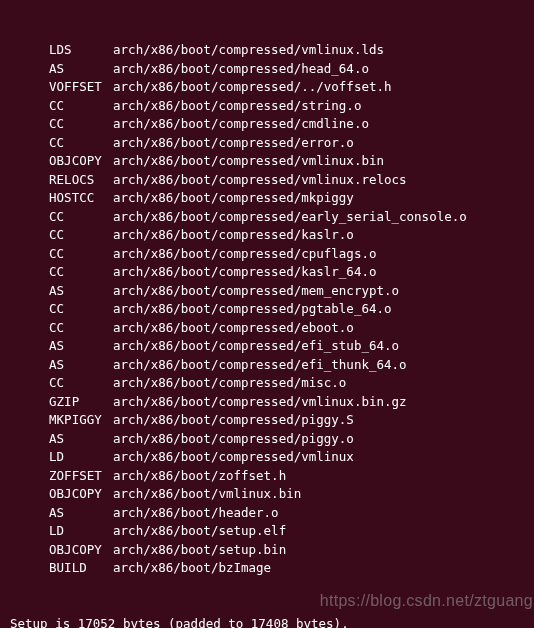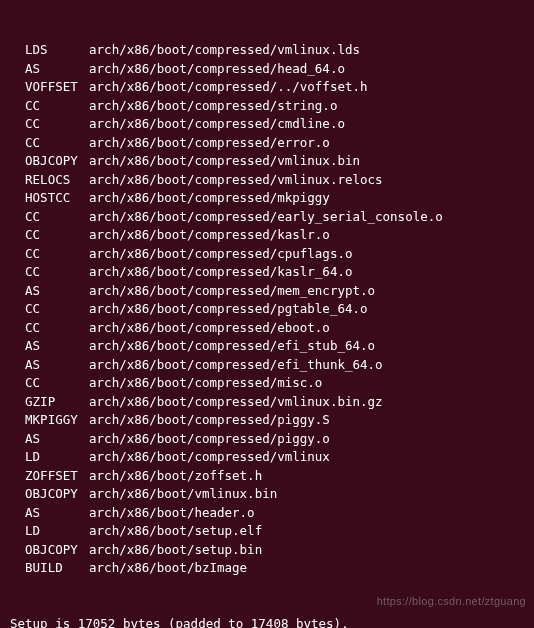--- a/index.html
+++ b/index.html
@@ -15,27 +15,27 @@
     font-size: 12.5px;
     line-height: 18.5px;
     color: #ffffff;
     position: relative;
   }
   .term {
     padding: 4px 2px 4px 10px;
     white-space: pre;
   }
   .line { display: block; }
-  .cmd { display: inline-block; width: 64px; }
+  .cmd { display: inline-block; width: 64px; margin-left: 24px; }
   .watermark {
     position: absolute;
     bottom: 18px;
-    right: 8px;
+    right: 1px;
     font-family: sans-serif;
-    font-size: 11px;
+    font-size: 16px;
     color: rgba(160,160,160,0.55);
     letter-spacing: 0.3px;
     pointer-events: none;
   }
 </style>
 </head>
 <body>
 
 <div class="term">
   <div id="lines-container"><span class="line">  <span class="cmd">LDS</span><span>arch/x86/boot/compressed/vmlinux.lds</span></span><span class="line">  <span class="cmd">AS</span><span>arch/x86/boot/compressed/head_64.o</span></span><span class="line">  <span class="cmd">VOFFSET</span><span>arch/x86/boot/compressed/../voffset.h</span></span><span class="line">  <span class="cmd">CC</span><span>arch/x86/boot/compressed/string.o</span></span><span class="line">  <span class="cmd">CC</span><span>arch/x86/boot/compressed/cmdline.o</span></span><span class="line">  <span class="cmd">CC</span><span>arch/x86/boot/compressed/error.o</span></span><span class="line">  <span class="cmd">OBJCOPY</span><span>arch/x86/boot/compressed/vmlinux.bin</span></span><span class="line">  <span class="cmd">RELOCS</span><span>arch/x86/boot/compressed/vmlinux.relocs</span></span><span class="line">  <span class="cmd">HOSTCC</span><span>arch/x86/boot/compressed/mkpiggy</span></span><span class="line">  <span class="cmd">CC</span><span>arch/x86/boot/compressed/early_serial_console.o</span></span><span class="line">  <span class="cmd">CC</span><span>arch/x86/boot/compressed/kaslr.o</span></span><span class="line">  <span class="cmd">CC</span><span>arch/x86/boot/compressed/cpuflags.o</span></span><span class="line">  <span class="cmd">CC</span><span>arch/x86/boot/compressed/kaslr_64.o</span></span><span class="line">  <span class="cmd">AS</span><span>arch/x86/boot/compressed/mem_encrypt.o</span></span><span class="line">  <span class="cmd">CC</span><span>arch/x86/boot/compressed/pgtable_64.o</span></span><span class="line">  <span class="cmd">CC</span><span>arch/x86/boot/compressed/eboot.o</span></span><span class="line">  <span class="cmd">AS</span><span>arch/x86/boot/compressed/efi_stub_64.o</span></span><span class="line">  <span class="cmd">AS</span><span>arch/x86/boot/compressed/efi_thunk_64.o</span></span><span class="line">  <span class="cmd">CC</span><span>arch/x86/boot/compressed/misc.o</span></span><span class="line">  <span class="cmd">GZIP</span><span>arch/x86/boot/compressed/vmlinux.bin.gz</span></span><span class="line">  <span class="cmd">MKPIGGY</span><span>arch/x86/boot/compressed/piggy.S</span></span><span class="line">  <span class="cmd">AS</span><span>arch/x86/boot/compressed/piggy.o</span></span><span class="line">  <span class="cmd">LD</span><span>arch/x86/boot/compressed/vmlinux</span></span><span class="line">  <span class="cmd">ZOFFSET</span><span>arch/x86/boot/zoffset.h</span></span><span class="line">  <span class="cmd">OBJCOPY</span><span>arch/x86/boot/vmlinux.bin</span></span><span class="line">  <span class="cmd">AS</span><span>arch/x86/boot/header.o</span></span><span class="line">  <span class="cmd">LD</span><span>arch/x86/boot/setup.elf</span></span><span class="line">  <span class="cmd">OBJCOPY</span><span>arch/x86/boot/setup.bin</span></span><span class="line">  <span class="cmd">BUILD</span><span>arch/x86/boot/bzImage</span></span></div>

